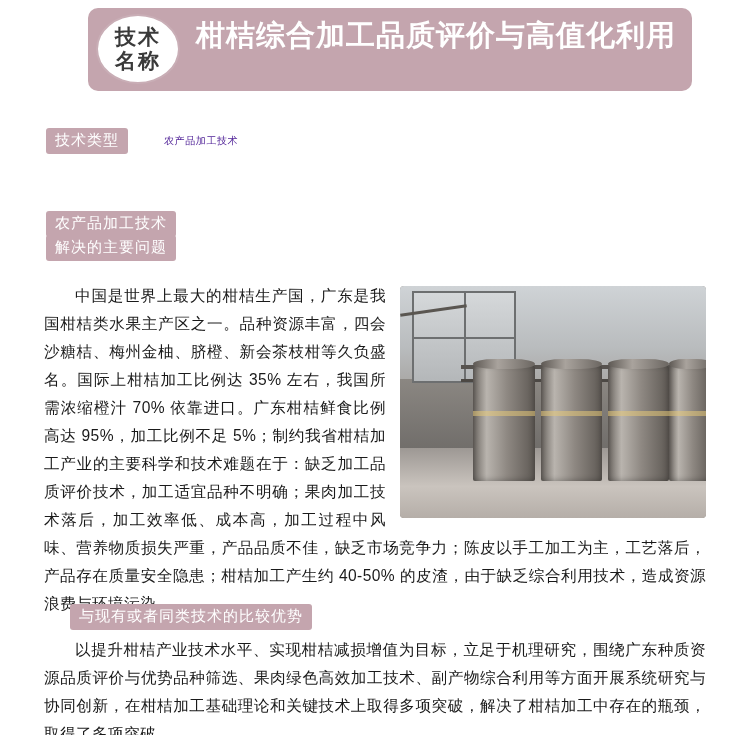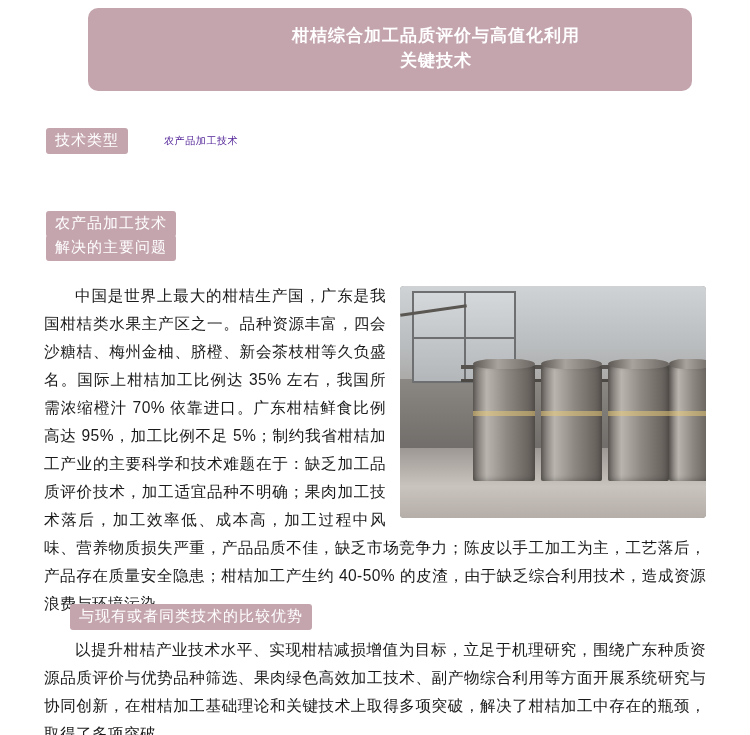--- a/index.html
+++ b/index.html
@@ -44,23 +44,23 @@
     line-height: 1.15;
     z-index: 3;
   }
   .header-title {
     position: absolute;
     left: 190px; top: 14px;
     width: 492px; height: 70px;
     display: flex;
     flex-direction: column;
     align-items: center;
-    justify-content: center;
+    justify-content: flex-start;
     color: #ffffff;
-    font-size: 17px;
+    font-size: 29px;
     font-weight: bold;
     line-height: 1.45;
     letter-spacing: 1px;
     text-align: center;
     z-index: 2;
   }
 
   
   .chip {
     display: inline-block;
@@ -193,23 +193,26 @@
     position: absolute; left: 0; top: 10%; width: 22%; height: 3px;
     background: #5a5651; transform: rotate(-8deg);
   }
 </style>
 </head>
 <body>
 
 <div class="page">
 
   <div class="header"></div>
+  <div class="header-badge">
+    <span>技术</span>
+    <span>名称</span>
+  </div>
   <div class="header-title">
     <span>柑桔综合加工品质评价与高值化利用</span>
-    <span>关键技术</span>
   </div>
 
   <div class="field" id="field-type">
     <span class="chip">技术类型</span>
     <span class="field-value">农产品加工技术</span>
   </div>
 
 
   <div class="field" id="field-area">
     <span class="chip">农产品加工技术</span>

